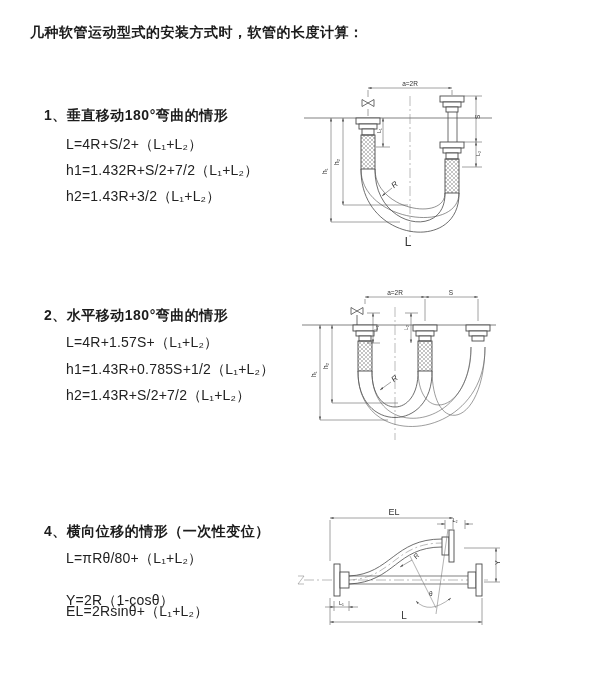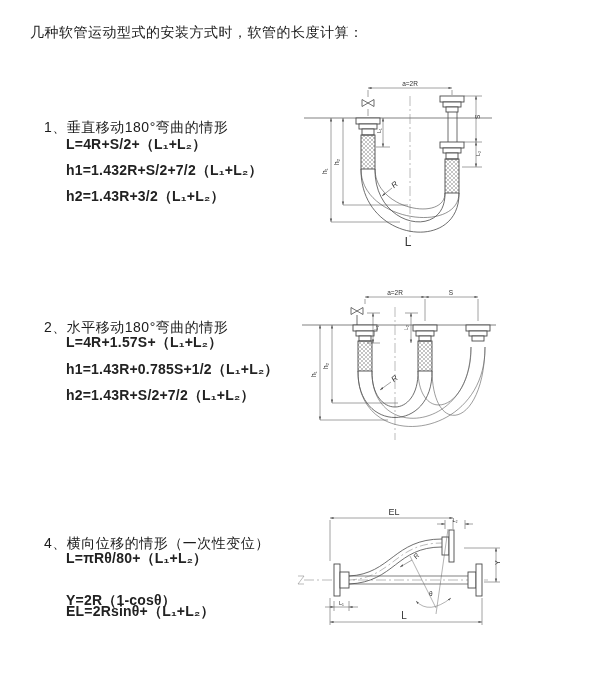--- a/index.html
+++ b/index.html
@@ -1,20 +1,20 @@
 <!DOCTYPE html>
 <html><head>
 <meta charset="utf-8">
 <style>
   html,body{margin:0;padding:0;background:#ffffff;}
   body{width:600px;height:675px;font-family:"Liberation Sans","DejaVu Sans",sans-serif;color:#1c1c1c;}
   .page{position:relative;width:600px;height:675px;background:#ffffff;overflow:hidden;}
-  .title{position:absolute;left:30px;top:24px;font-size:14px;font-weight:normal;letter-spacing:.5px;white-space:nowrap;}
-  .heading{position:absolute;font-size:14px;font-weight:normal;letter-spacing:.5px;white-space:nowrap;margin-top:12px;}
-  .formula{position:absolute;font-size:14px;font-weight:bold;letter-spacing:.2px;white-space:nowrap;color:#222;}
+  .title{position:absolute;left:30px;top:24px;font-size:14px;font-weight:bold;letter-spacing:.5px;white-space:nowrap;}
+  .heading{position:absolute;font-size:14px;font-weight:bold;letter-spacing:.5px;white-space:nowrap;}
+  .formula{position:absolute;font-size:14px;font-weight:normal;letter-spacing:.2px;white-space:nowrap;color:#222;}
   svg{position:absolute;overflow:visible;}
   svg text{font-family:"Liberation Sans","DejaVu Sans",sans-serif;fill:#333;}
   .dimtxt{font-size:6.5px;}
   .smalltxt{font-size:5.5px;}
 </style>
 </head>
 <body>
 
 <div class="page">
 

